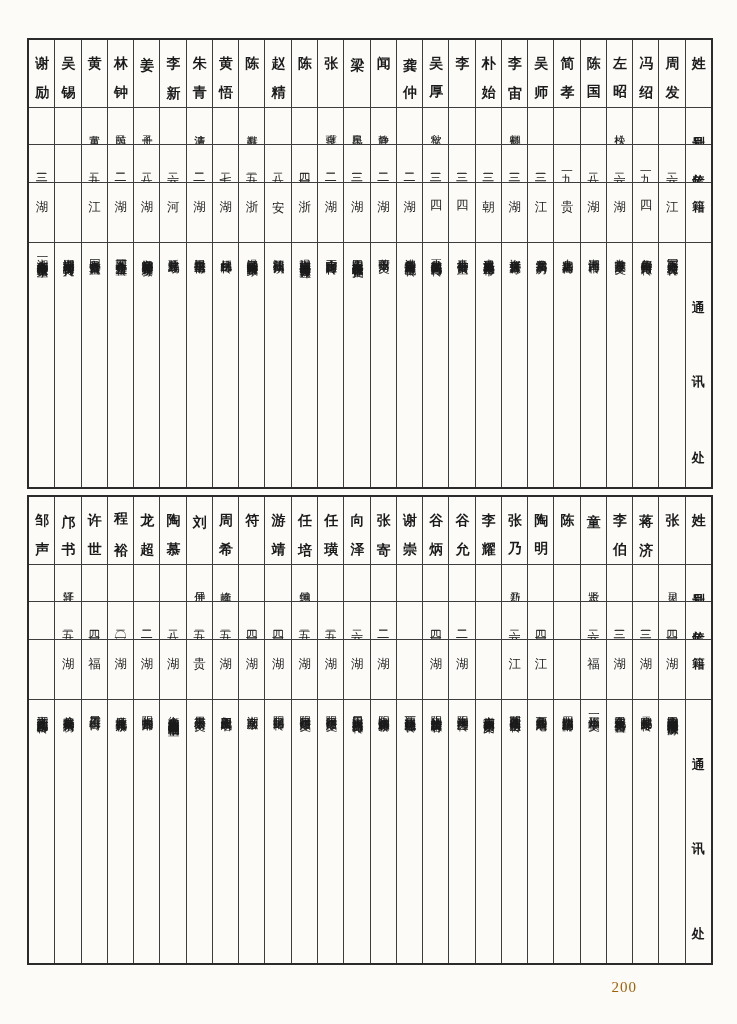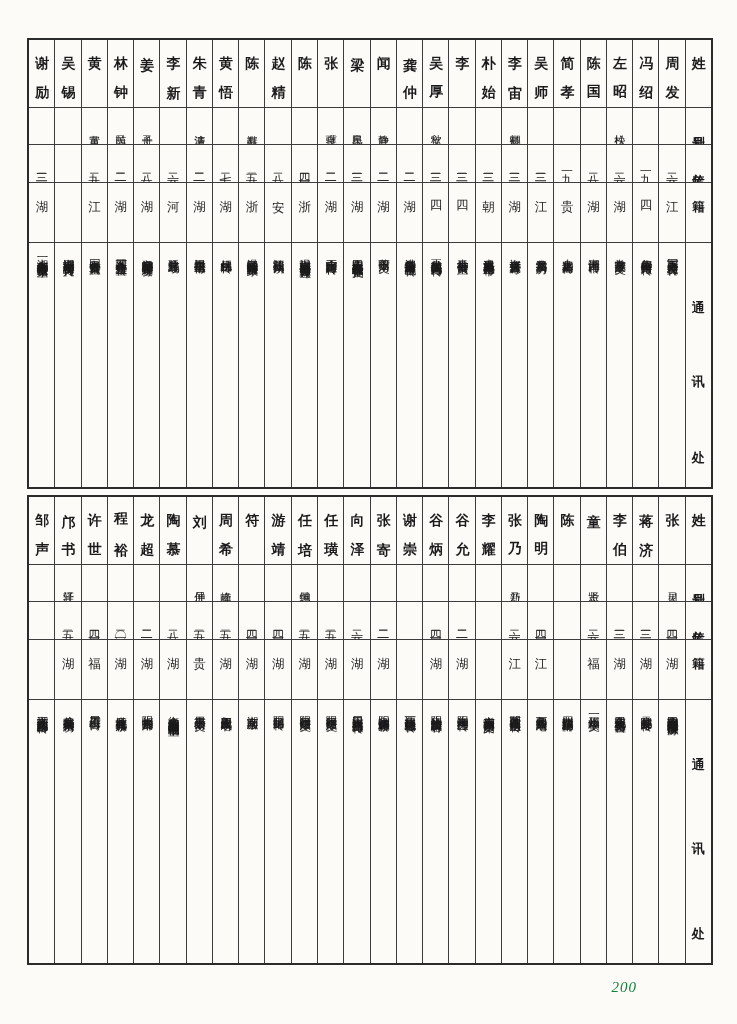--- a/index.html
+++ b/index.html
@@ -37,23 +37,22 @@
   .cell.address > span { text-align:start; padding-top:7px; letter-spacing:0.5px; }
   .header-col .cell.alias,
   .header-col .cell.age { font-weight:bold; font-size:12.5px; }
   .header-col .cell.native > span { font-weight:bold; }
   .header-col .cell.address > span {
     font-weight:bold; font-size:13px;
     text-align-last:justify; padding:46px 0; height:100%;
   }
   .page-number {
     position:absolute; right:100px; bottom:28px;
-    font-size:15px; color:#15803d; letter-spacing:1px;
+    font-size:15px; color:#a16207; letter-spacing:1px;
     font-family:"Liberation Serif", serif;
-    font-style:italic;
   }
 </style>
 </head>
 <body>
 
 <div class="page">
   <div class="content">
 
     <div class="dir-table top">
       <div class="col header-col">

